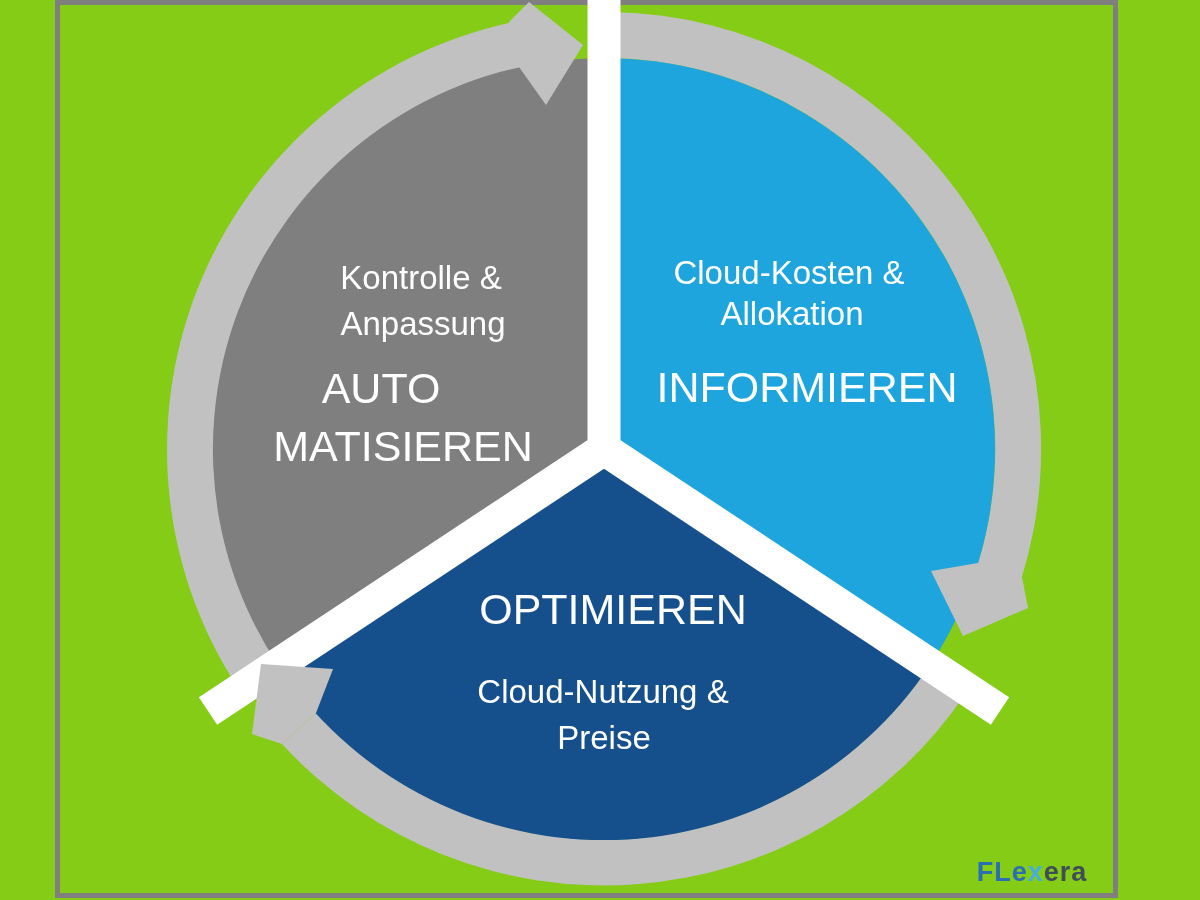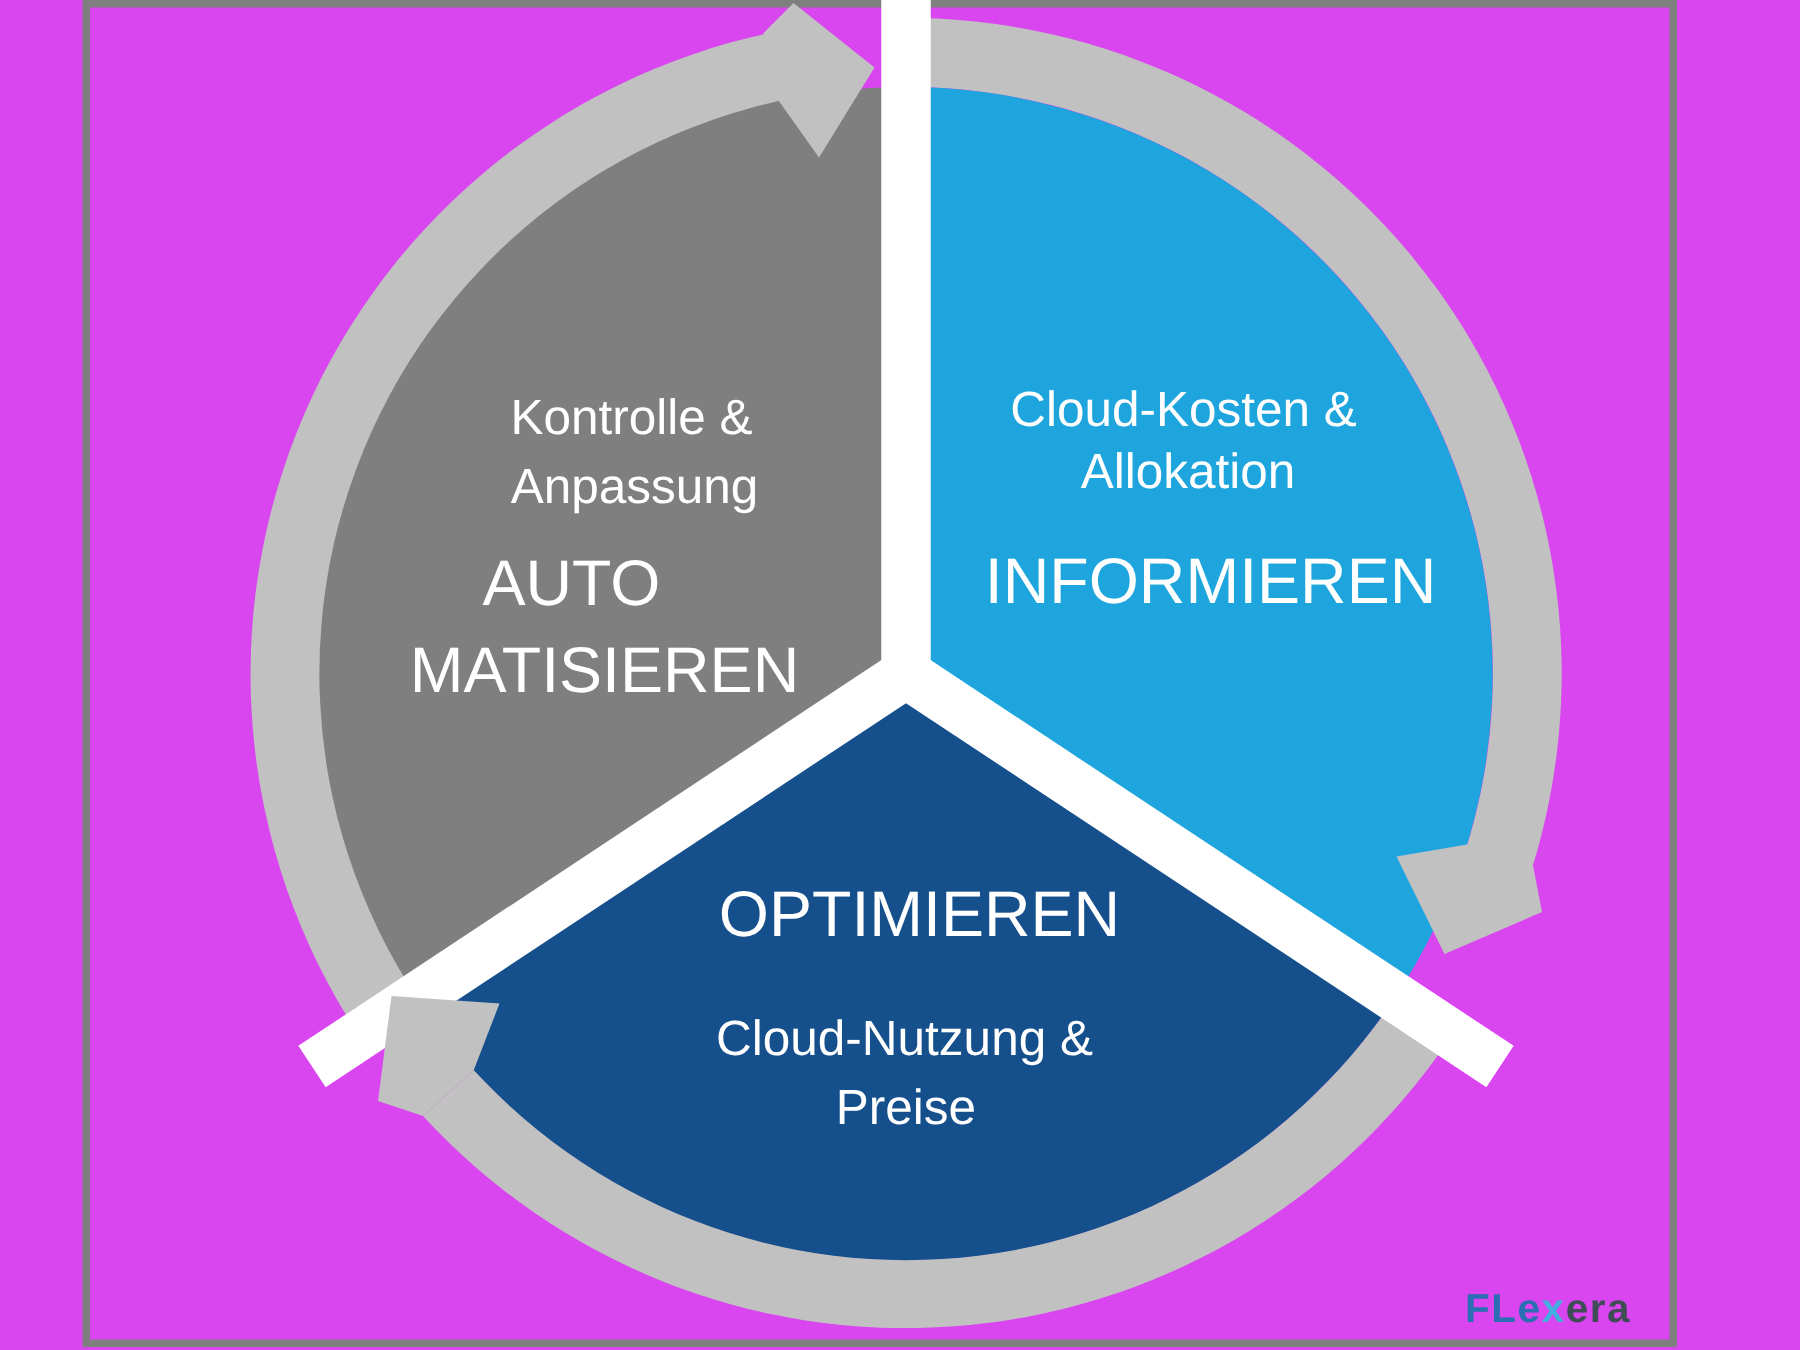--- a/index.html
+++ b/index.html
@@ -1,20 +1,20 @@
 <!DOCTYPE html>
 <html><head>
 <meta charset="utf-8">
 <style>
   html, body { margin: 0; padding: 0; background: #ffffff; }
   .stage {
     position: relative;
     width: 1200px;
     height: 900px;
-    background: #d946ef;
+    background: #84cc16;
     overflow: hidden;
     font-family: "Liberation Sans", sans-serif;
   }
   svg { display: block; }
   text { font-family: "Liberation Sans", sans-serif; }
   .seg-sub   { font-size: 33px; fill: #ffffff; }
   .seg-label { font-size: 43px; fill: #ffffff; }
   .logo-text { font-size: 27px; font-weight: 600; letter-spacing: 1px; }
 </style>
 </head>

